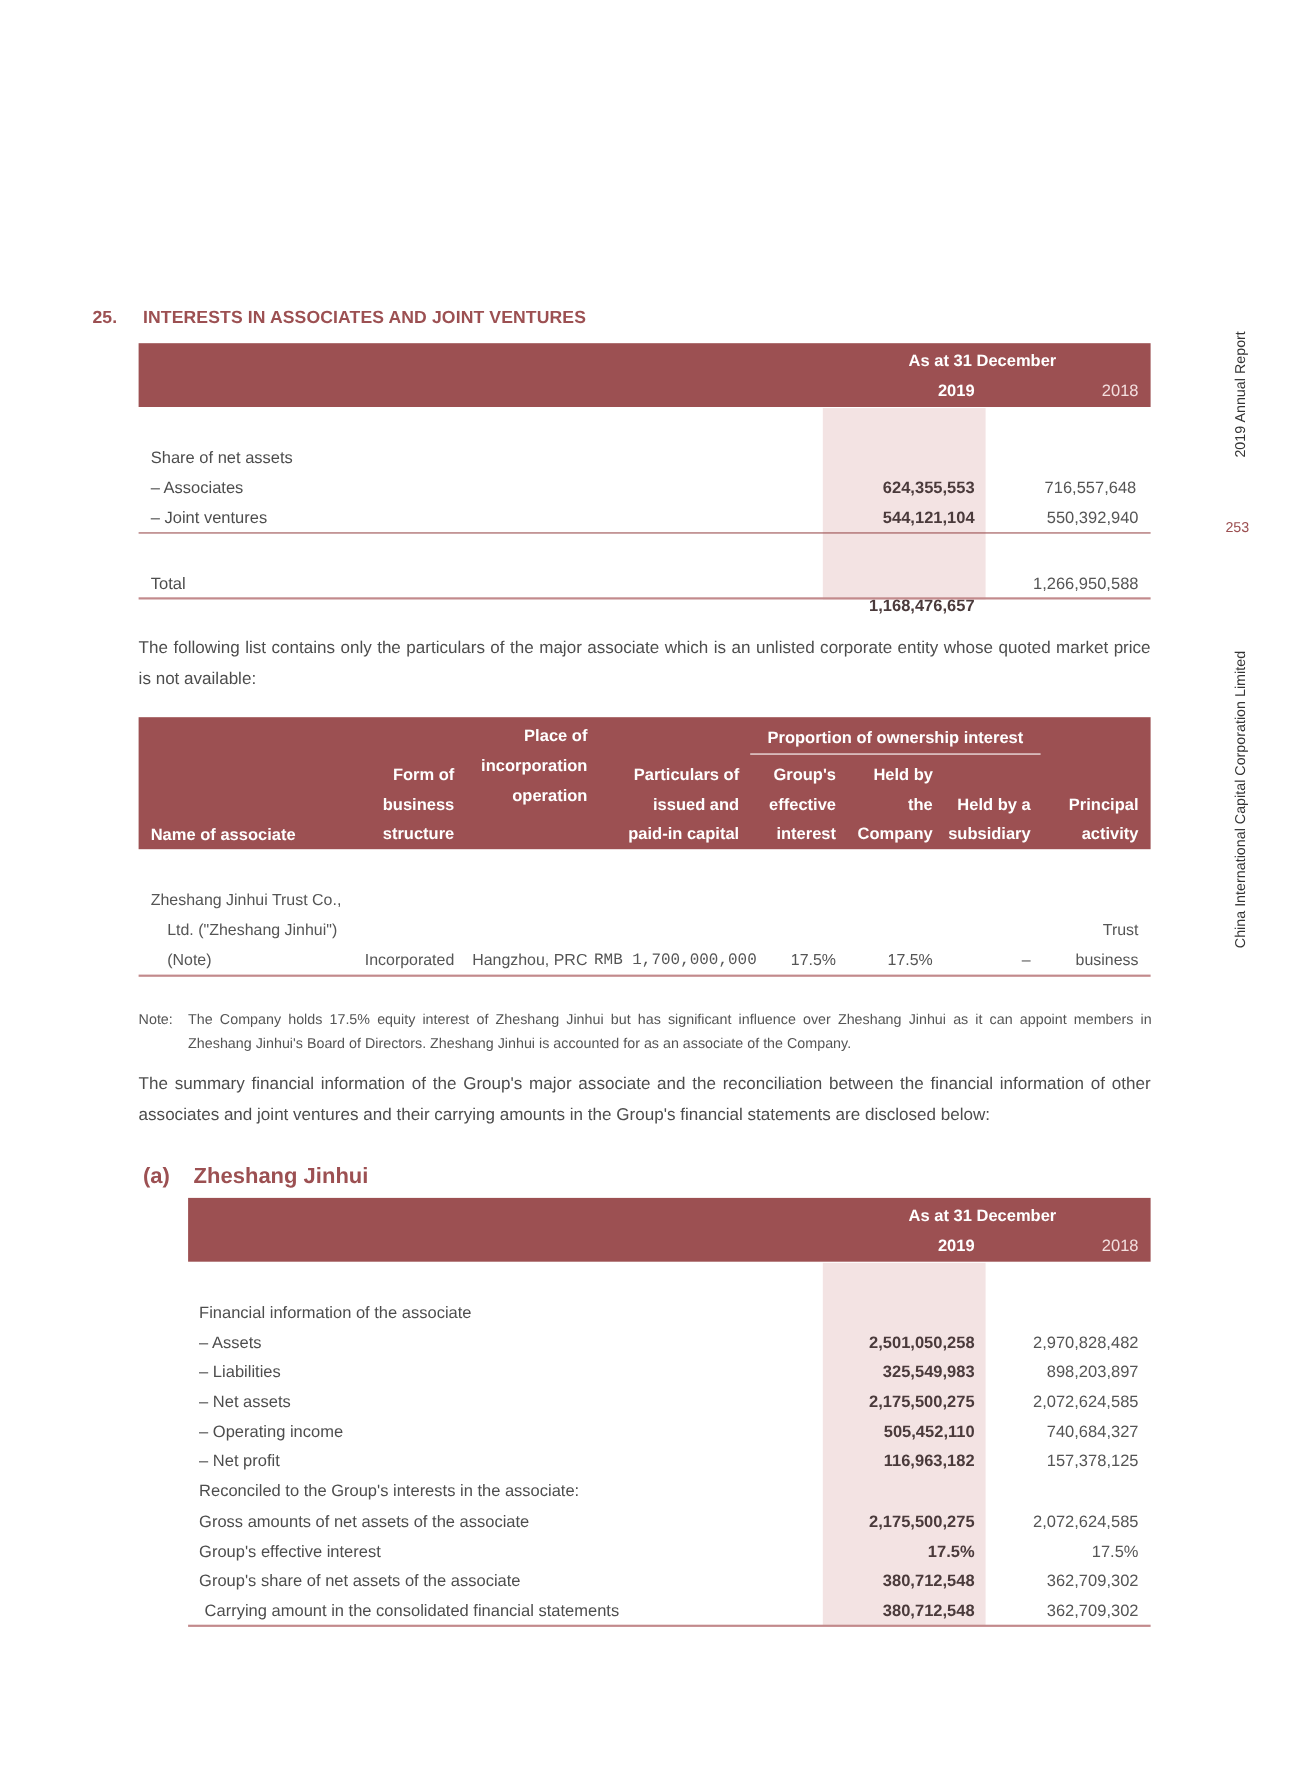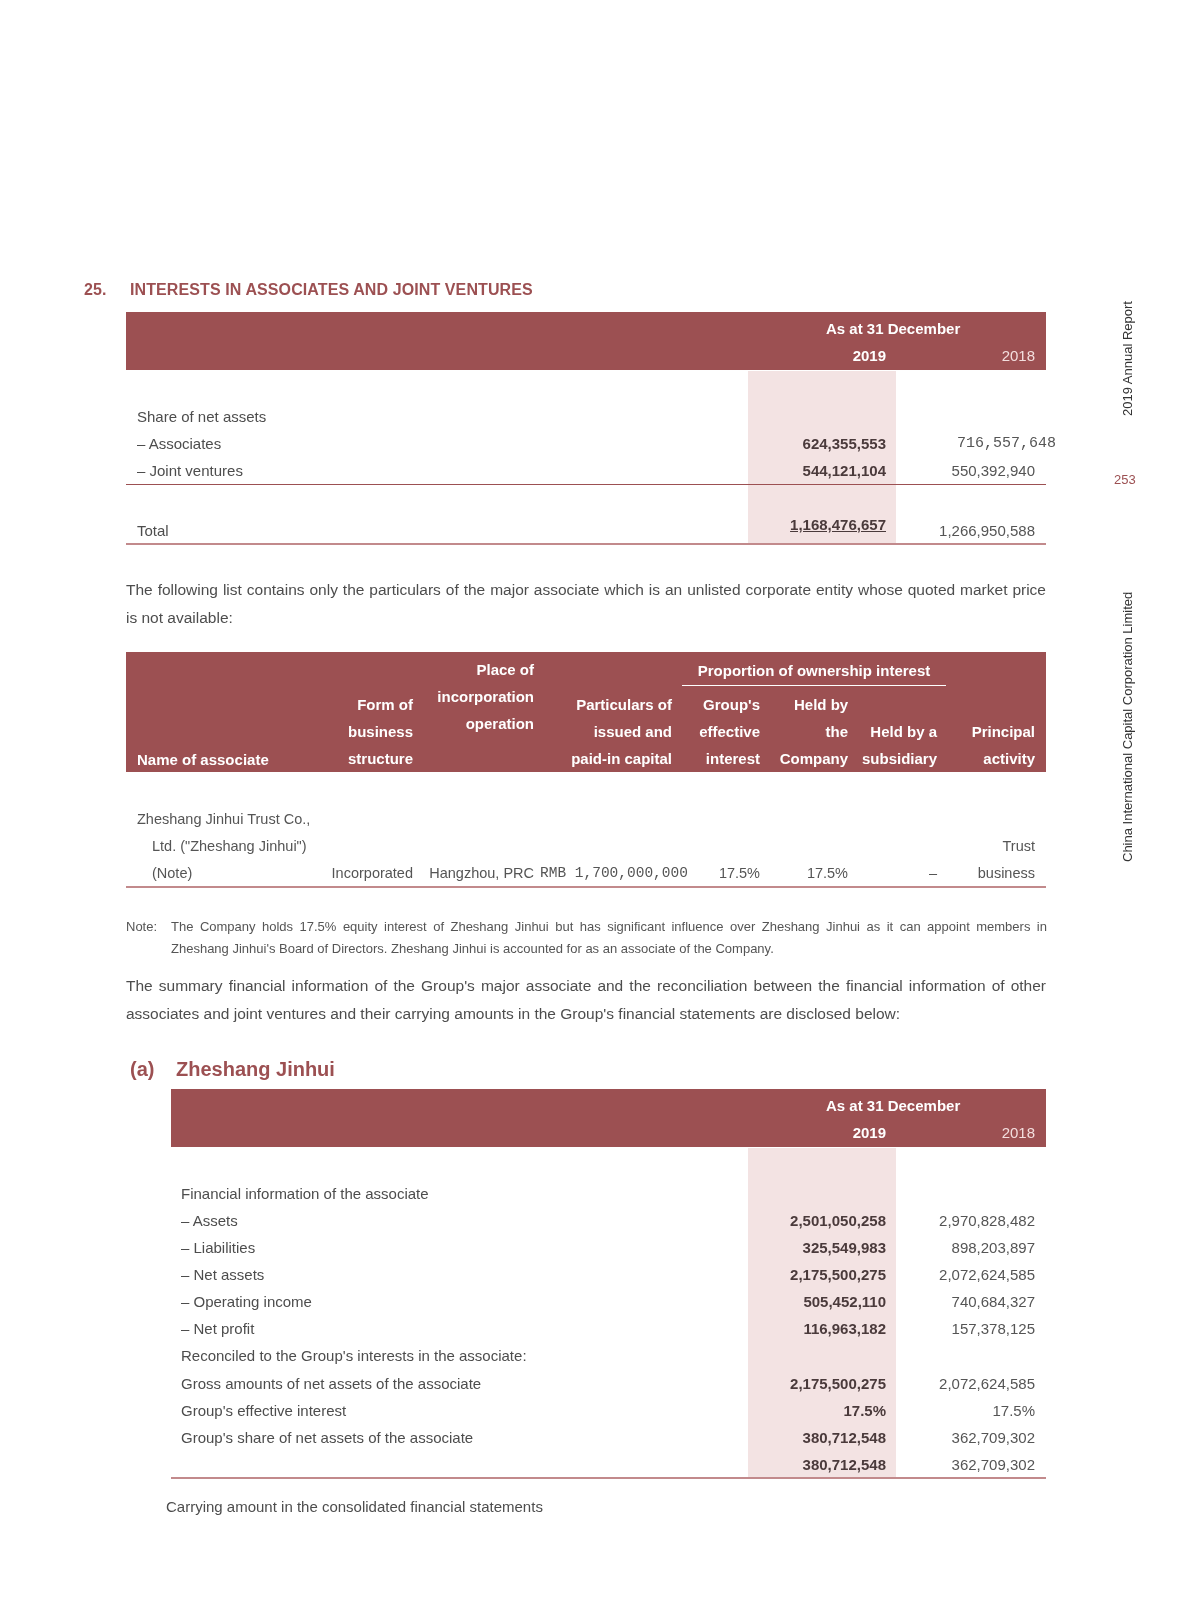--- a/index.html
+++ b/index.html
@@ -56,30 +56,30 @@
   <div class="hdr-text" style="left:826px; top:320px;">As at 31 December</div>
   <div class="hdr-text" style="left:748px; top:347px; width:138px; text-align:right;">2019</div>
   <div class="hdr-thin" style="left:940px; top:347px; width:95px;">2018</div>
 
   <div class="col19" style="left:748px; top:371px; width:148px; height:174px;"></div>
 
   <div class="t-label" style="left:137px; top:408px;">Share of net assets</div>
 
   <div class="t-label" style="left:137px; top:435px;">– Associates</div>
   <div class="t-v19" style="left:748px; top:435px; width:138px;">624,355,553</div>
-  <div class="t-v18" style="left:921px; top:435px; width:135px;font-family:Liberation Mono, monospace;">716,557,648</div>
+  <div class="t-v18" style="left:898px; top:435px; width:135px;">716,557,648</div>
 
   <div class="t-label" style="left:137px; top:462px;">– Joint ventures</div>
   <div class="t-v19" style="left:748px; top:462px; width:138px;">544,121,104</div>
   <div class="t-v18" style="left:900px; top:462px; width:135px;">550,392,940</div>
 
   <div class="rule" style="left:126px; top:484px; width:920px;"></div>
 
   <div class="t-label" style="left:137px; top:522px;">Total</div>
-  <div class="t-v19" style="left:748px; top:516px; width:138px;text-decoration:underline;">1,168,476,657</div>
+  <div class="t-v19" style="left:748px; top:542px; width:138px;">1,168,476,657</div>
   <div class="t-v18" style="left:900px; top:522px; width:135px;">1,266,950,588</div>
 
   <div class="rule2" style="left:126px; top:543px; width:920px;"></div>
 </div>
 
 <div class="para" style="left:126px; top:576px; width:920px; text-align:justify;">The following list contains only the particulars of the major associate which is an unlisted corporate entity whose quoted market price is not available:</div>
 
 <div>
   <div class="band" style="left:126px; top:652px; width:920px; height:120px;"></div>
   <div class="hdr-text" style="left:682px; top:662px; width:264px; text-align:center;">Proportion of ownership interest</div>
@@ -182,18 +182,18 @@
   <div class="t-v18" style="left:900px; top:1375px; width:135px;">2,072,624,585</div>
 
   <div class="t-label" style="left:181px; top:1402px;">Group's effective interest</div>
   <div class="t-v19" style="left:748px; top:1402px; width:138px;">17.5%</div>
   <div class="t-v18" style="left:900px; top:1402px; width:135px;">17.5%</div>
 
   <div class="t-label" style="left:181px; top:1429px;">Group's share of net assets of the associate</div>
   <div class="t-v19" style="left:748px; top:1429px; width:138px;">380,712,548</div>
   <div class="t-v18" style="left:900px; top:1429px; width:135px;">362,709,302</div>
 
-  <div class="t-label" style="left:166px; top:1456px;margin-top:42px;">Carrying amount in the consolidated financial statements</div>
+  <div class="t-label" style="left:186px; top:1456px;">Carrying amount in the consolidated financial statements</div>
   <div class="t-v19" style="left:748px; top:1456px; width:138px;">380,712,548</div>
   <div class="t-v18" style="left:900px; top:1456px; width:135px;">362,709,302</div>
 
   <div class="rule2" style="left:171px; top:1477px; width:875px;"></div>
 </div>
 
 </body></html>

